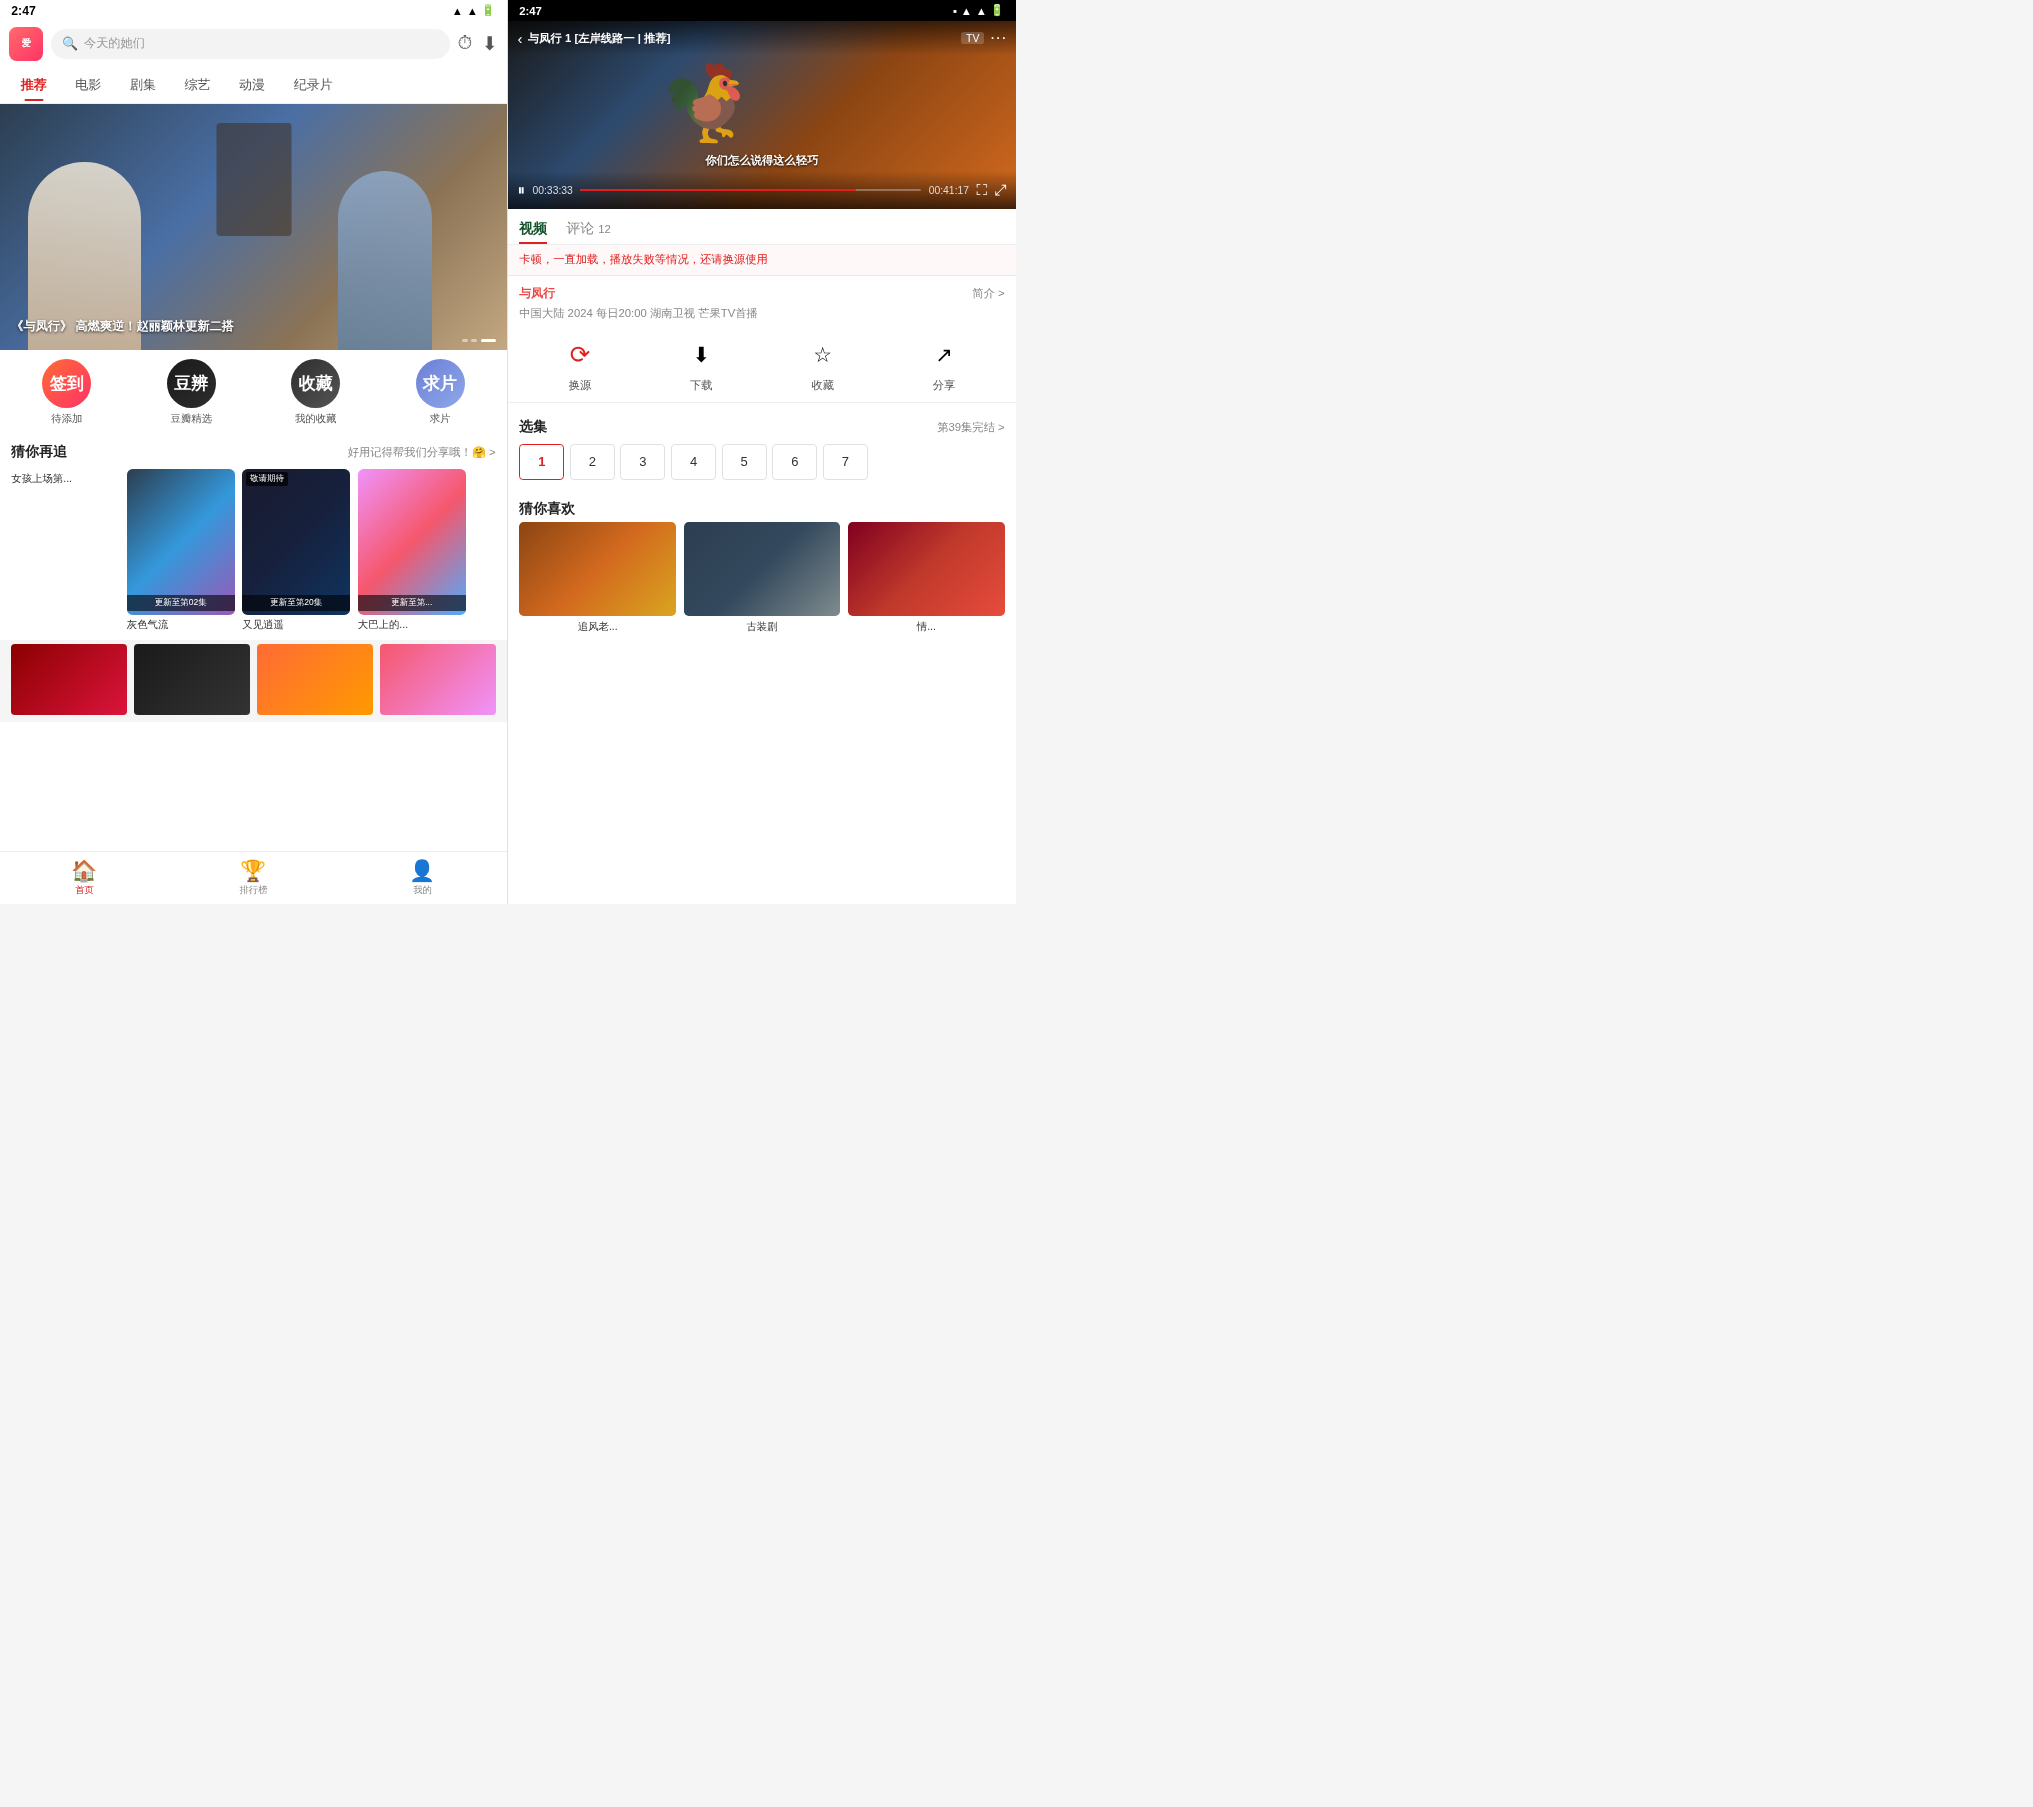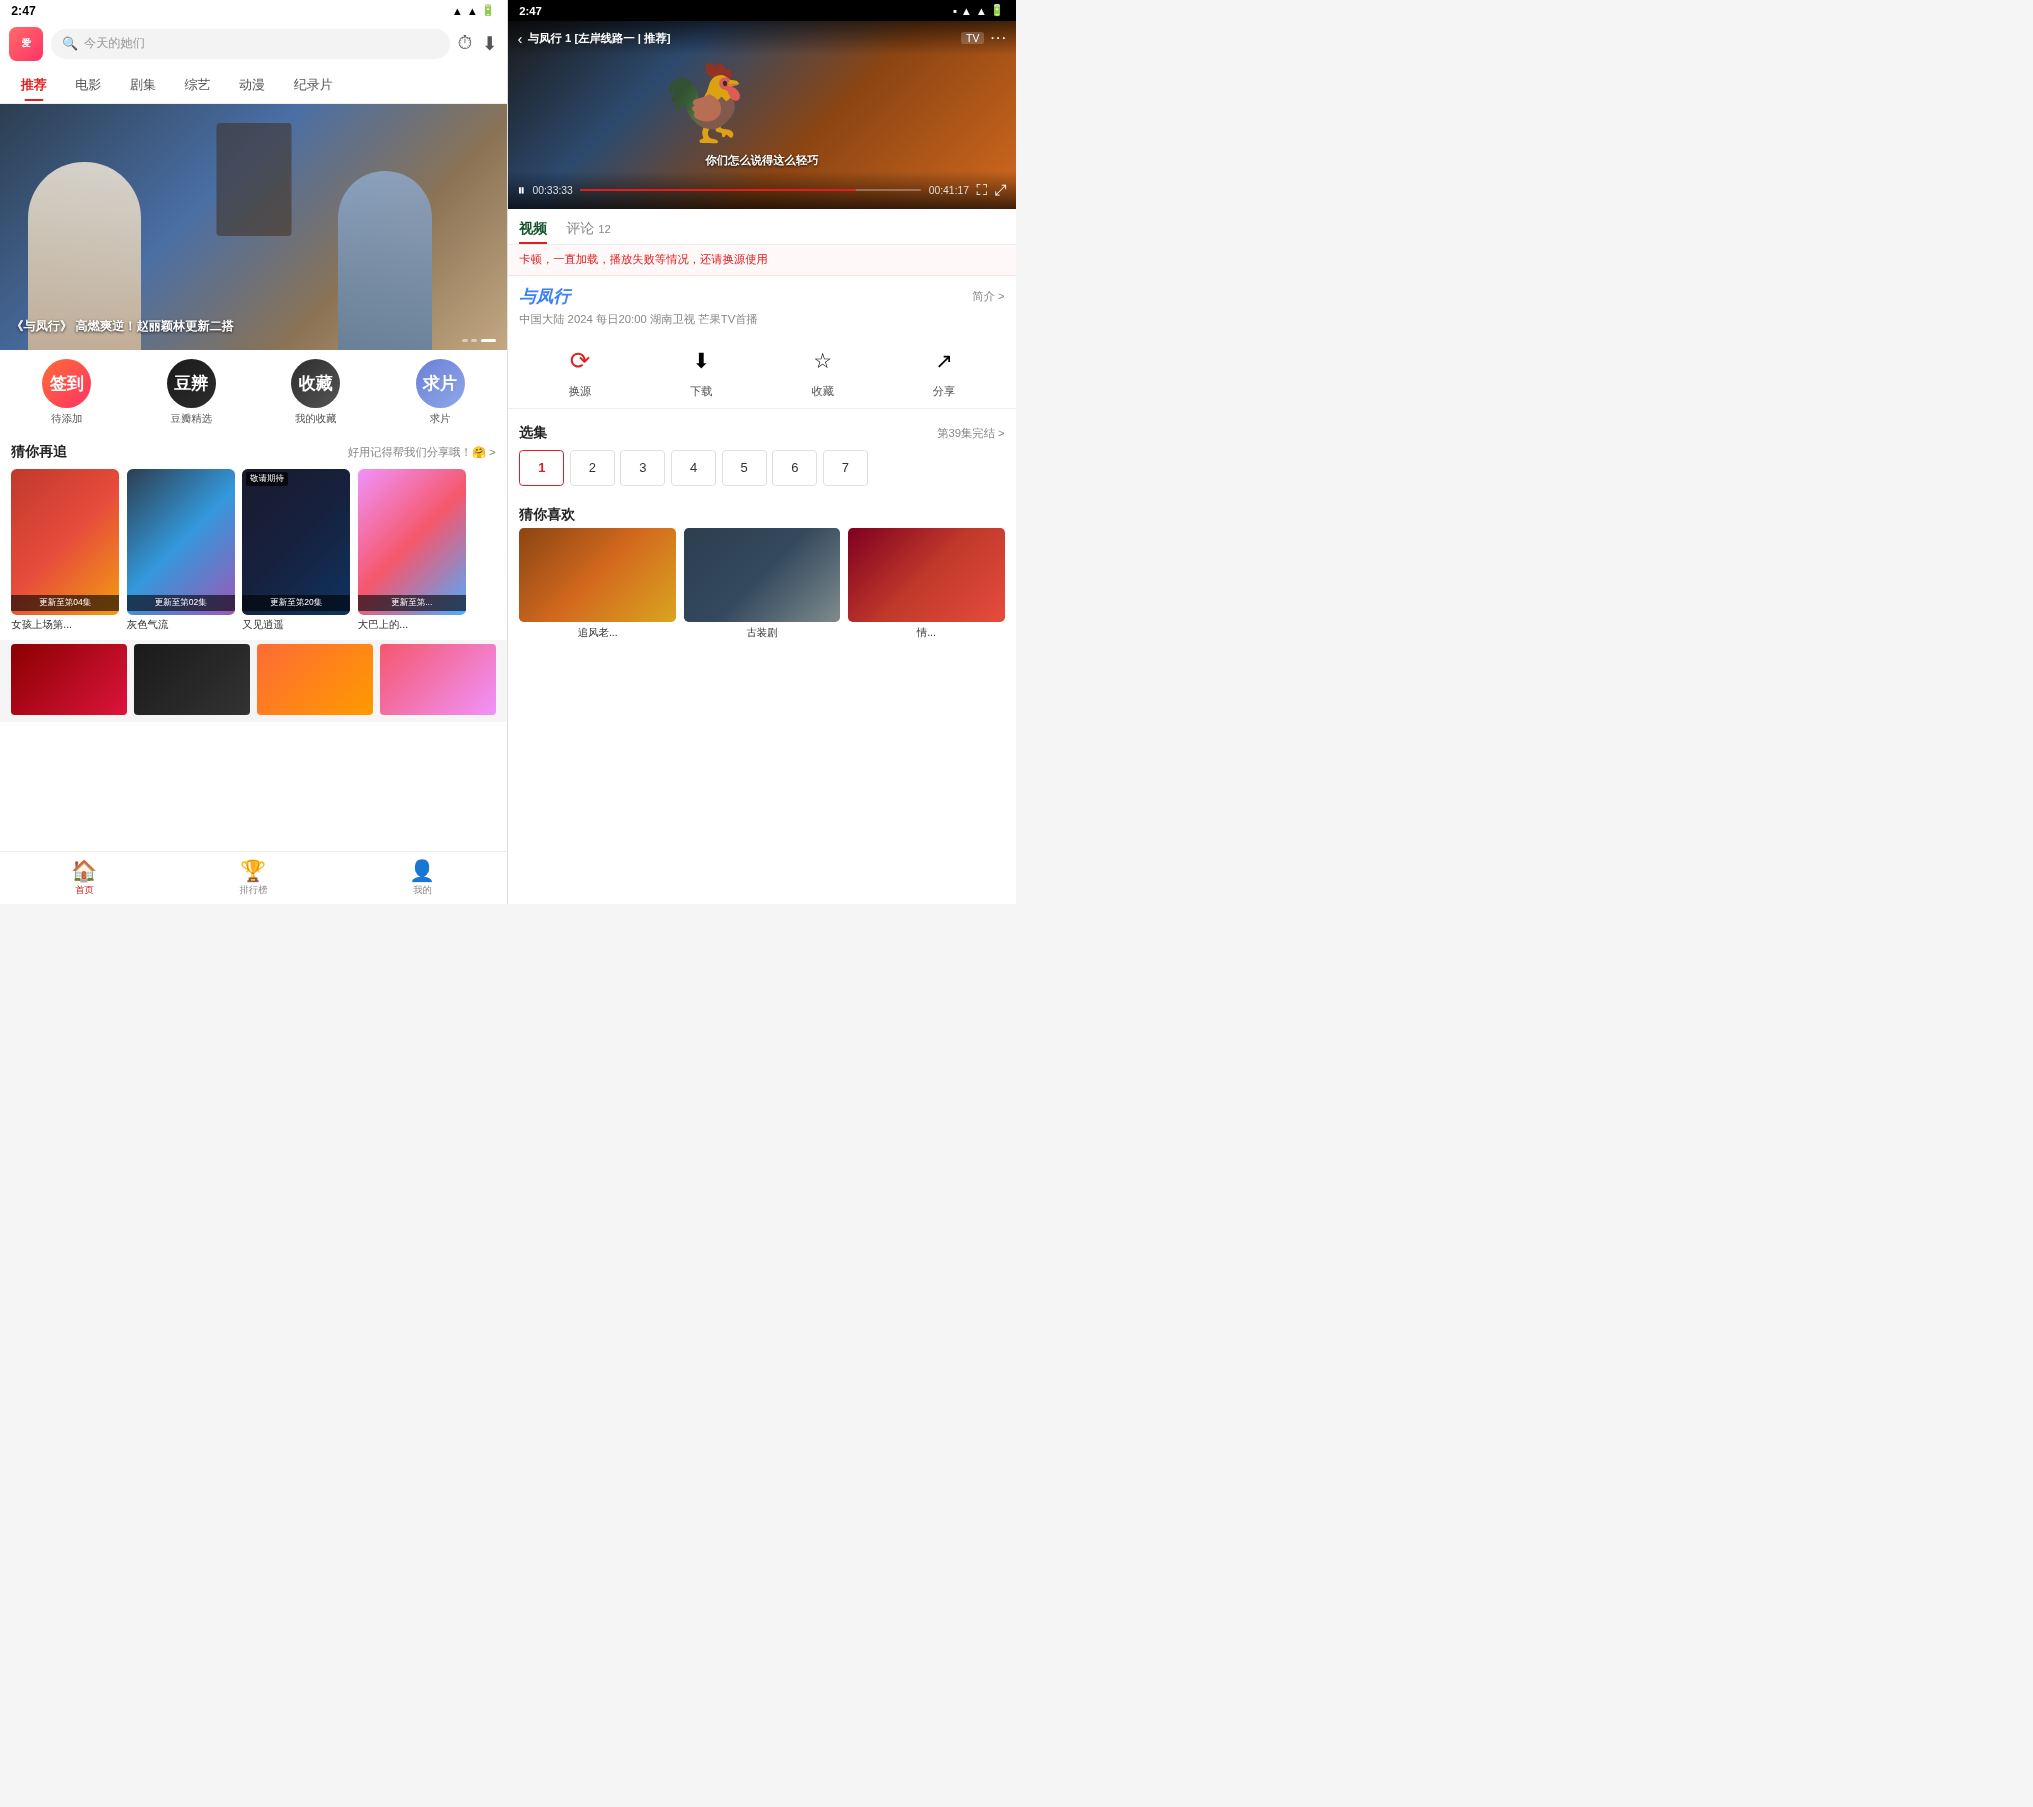--- a/index.html
+++ b/index.html
@@ -459,24 +459,23 @@
       white-space: nowrap;
       overflow: hidden;
       text-overflow: ellipsis;
     }
 
     .drama-info {
       padding: 9.4px 11.3px 5.6px;
       background: #fff;
     }
     .drama-title {
-      font-size: 17px;
+      font-size: 12px;
       font-weight: 700;
-      color: #3b82f6;
-      font-style: italic;
+      color: #ef4444;
     }
     .drama-intro-link {
       font-size: 11.3px;
       color: #888;
       cursor: pointer;
     }
     .drama-meta {
       font-size: 11.3px;
       color: #888;
       margin-top: 3.8px;
@@ -666,23 +665,20 @@
     </div>
   </div>
 
   <div class="section-header">
     <span class="section-title">猜你再追</span>
     <span class="section-more">好用记得帮我们分享哦！🤗 &gt;</span>
   </div>
 
   <div class="scroll-row">
     <div class="video-card">
-      <div class="video-thumb thumb-bg-1">
-        <span class="video-update">更新至第04集</span>
-      </div>
       <div class="video-title">女孩上场第...</div>
     </div>
     <div class="video-card">
       <div class="video-thumb thumb-bg-2">
         <span class="video-update">更新至第02集</span>
       </div>
       <div class="video-title">灰色气流</div>
     </div>
     <div class="video-card">
       <div class="video-thumb thumb-bg-3">

